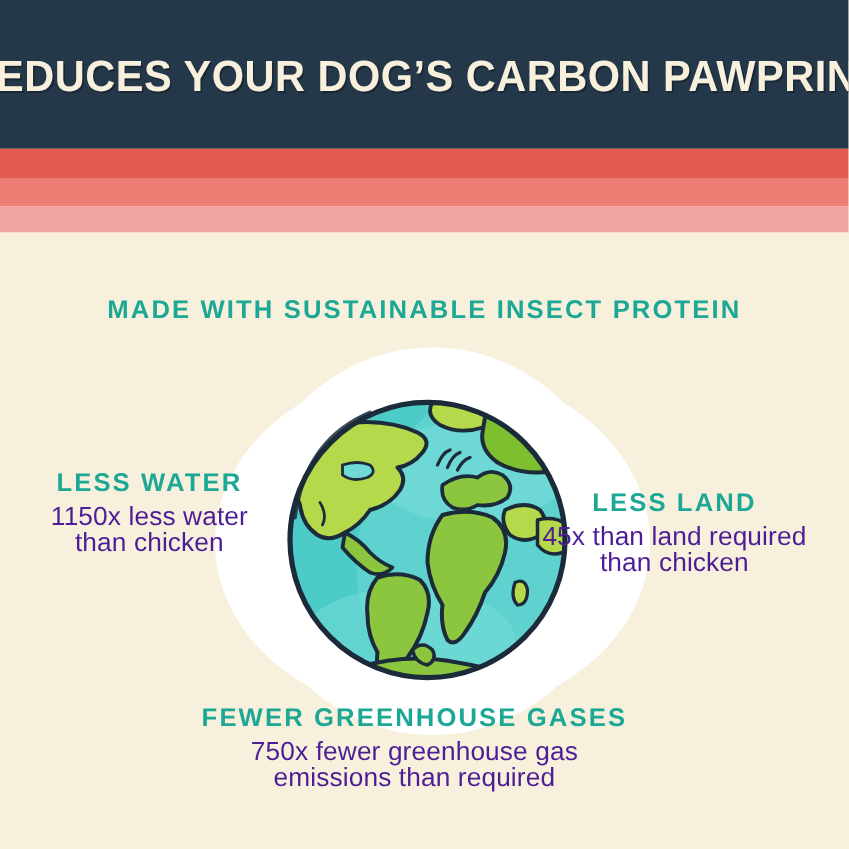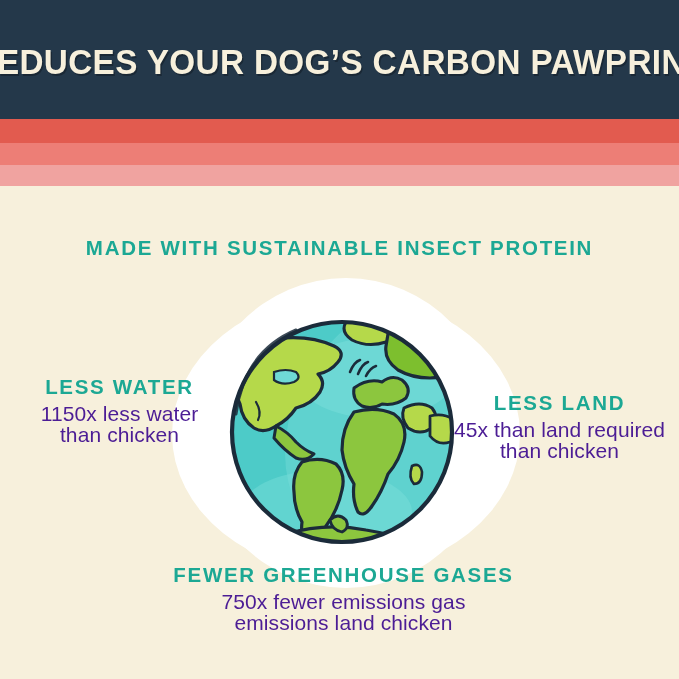--- a/index.html
+++ b/index.html
@@ -135,28 +135,28 @@
   .block-top .label-heading { line-height: 27px; }
 
   
   .block-left {
     left: 0px; top: 188px;   
     width: 239px;
   }
 
   
   .block-right {
-    left: 440px; top: 204px;
+    left: 420px; top: 204px;
     width: 239px;
     text-align: center;
   }
 
   
   .block-bottom {
-    left: 12px; top: 376px;  
+    left: 0px; top: 376px;  
     width: 663px;
   }
 </style>
 </head>
 <body>
 
 <div id="infographic">
 
   <div class="header-band"></div>
   <div class="header-title">REDUCES YOUR DOG’S CARBON PAWPRINT</div>
@@ -257,19 +257,19 @@
       <div class="label-heading">LESS LAND</div>
       <div class="label-sub">
         <div>45x than land required</div>
         <div>than chicken</div>
       </div>
     </div>
 
     <div class="label-block block-bottom">
       <div class="label-heading">FEWER GREENHOUSE GASES</div>
       <div class="label-sub">
-        <div>750x fewer emissions gas</div>
-        <div>emissions land chicken</div>
+        <div>750x fewer greenhouse gas</div>
+        <div>emissions than required</div>
       </div>
     </div>
 
   </div>
 </div>
 
 </body></html>

